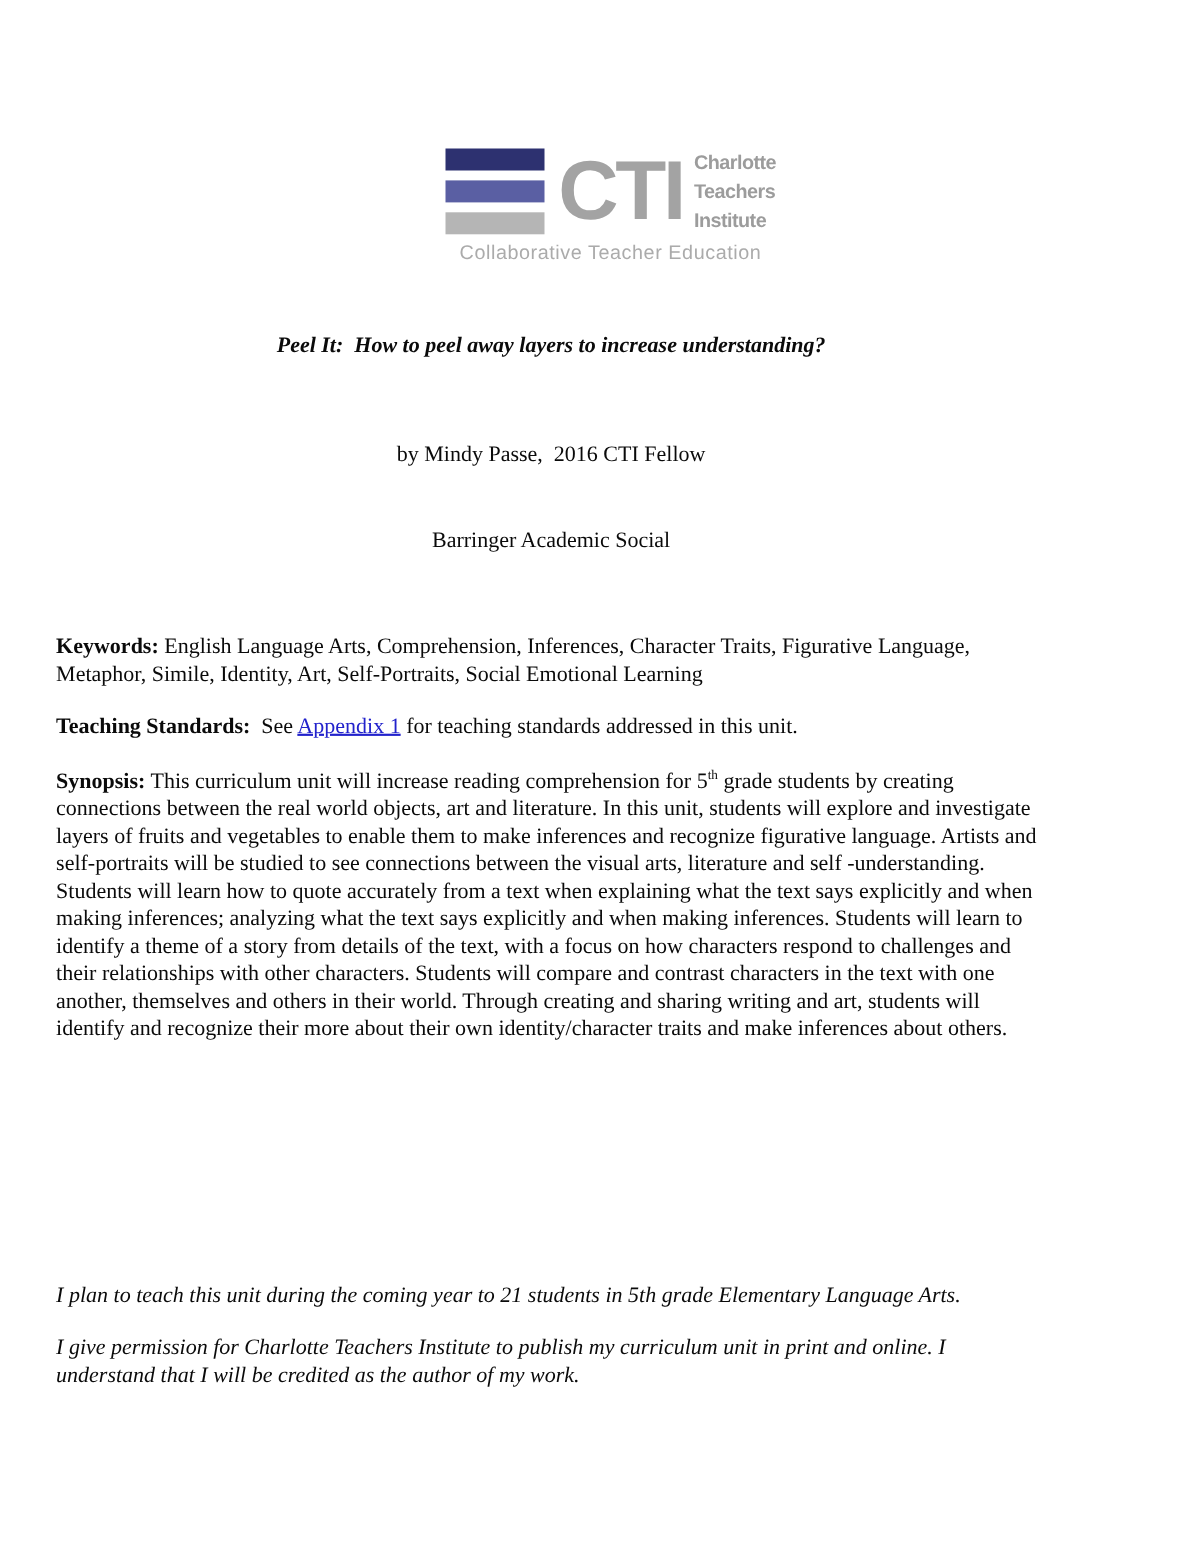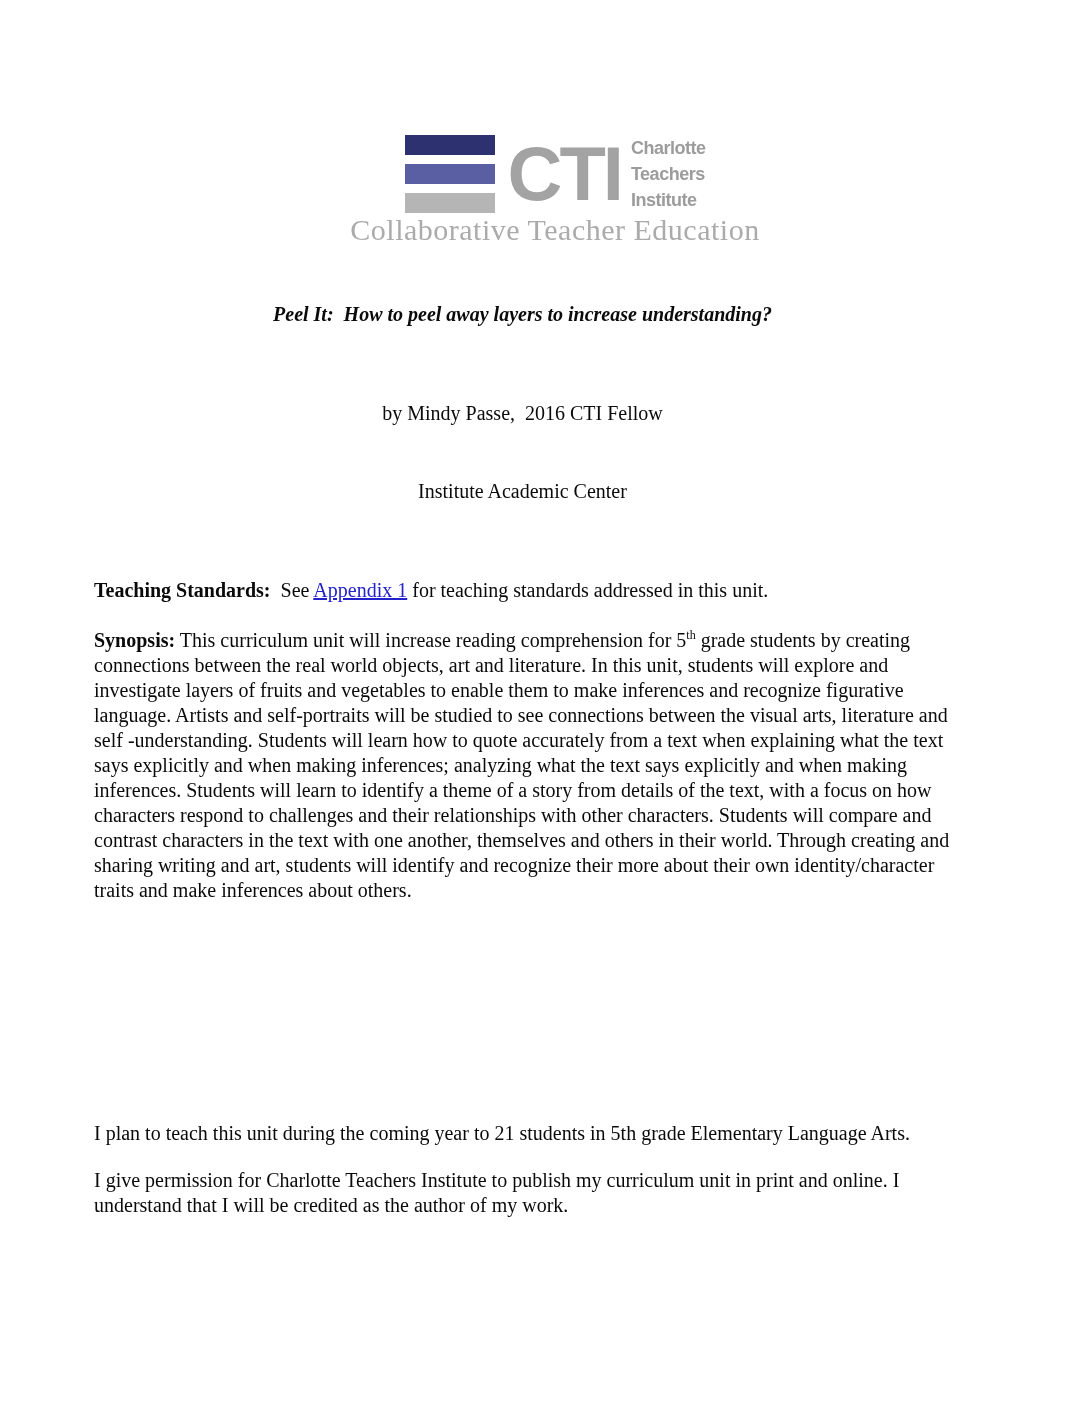--- a/index.html
+++ b/index.html
@@ -44,30 +44,30 @@
   }
   .org {
     font-family: "Liberation Sans", "DejaVu Sans", sans-serif;
     font-weight: bold;
     font-size: 18px;
     line-height: 26px;
     letter-spacing: -0.5px;
     color: #9c9c9c;
   }
   .tagline {
-    font-family: Liberation Serif, serif;
-    font-size: 30px;
+    font-family: Liberation Sans, sans-serif;
+    font-size: 18px;
     line-height: 25px;
     letter-spacing: 0.5px;
     color: #ababab;
     margin-top: 4px;
   }
   
   .content {
-    padding: 0 125px 0 94px;
+    padding: 0 125px 0 51px;
     font-size: 20px;
   }
   .title {
     margin-top: 60px;
     text-align: center;
     font-weight: bold;
     font-style: italic;
     line-height: 25px;
     white-space: pre-wrap;
   }
@@ -81,21 +81,21 @@
     margin-top: 24px;
     text-align: center;
     line-height: 26px;
   }
   .para { line-height: 25px; text-align: left; }
   .keywords  { margin-top: 20px; }
   .standards { margin-top: 22px; white-space: pre-wrap; font-family: Liberation Serif, serif; }
   .synopsis  { margin-top: 25px; }
   .synopsis sup { font-size: 12px; line-height: 0; }
   .link { color: #2222cc; text-decoration: underline; cursor: pointer; }
-  .note { }
+  .note { font-style: italic; }
   .note1 { margin-top: 218px; }
   .note2 { margin-top: 22px; }
 </style>
 </head>
 <body>
 
 <div class="page">
 
   <div class="logo-wrap">
     <div class="logo-row">
@@ -113,24 +113,25 @@
     </div>
     <div class="tagline">Collaborative Teacher Education</div>
   </div>
 
   <div class="content">
 
     <div class="title">Peel It:  How to peel away layers to increase understanding?</div>
 
     <div class="byline">
       <div>by Mindy Passe,  2016 CTI Fellow</div>
-      <div>Institute Academic Center</div>
+      <div>Barringer Academic Social</div>
     </div>
 
 
+    <p class="para keywords"><b>Keywords:</b><span> English Language Arts, Comprehension, Inferences, Character Traits, Figurative Language, Metaphor, Simile, Identity, Art, Self-Portraits, Social Emotional Learning</span></p>
 
     <p class="para standards"><b>Teaching Standards:</b><span>  See </span><a class="link">Appendix 1</a><span> for teaching standards addressed in this unit.</span></p>
 
     <p class="para synopsis"><b>Synopsis:</b><span>  This curriculum unit will increase reading comprehension for 5</span><sup>th</sup><span> grade students by creating connections between the real world objects, art and literature. In this unit, students will explore and investigate layers of fruits and vegetables to enable them to make inferences and recognize figurative language. Artists and self-portraits will be studied to see connections between the visual arts, literature and self -understanding.  Students will learn how to quote accurately from a text when explaining what the text says explicitly and when making inferences; analyzing what the text says explicitly and when making inferences. Students will learn to identify a theme of a story from details of the text, with a focus on how characters respond to challenges and their relationships with other characters. Students will compare and contrast characters in the text with one another, themselves and others in their world.  Through creating and sharing writing and art, students will identify and recognize their more about their own identity/character traits and make inferences about others.</span></p>
 
     <p class="para note note1">I plan to teach this unit during the coming year to 21 students in 5th grade Elementary Language Arts.</p>
 
     <p class="para note note2">I give permission for Charlotte Teachers Institute to publish my curriculum unit in print and online. I understand that I will be credited as the author of my work.</p>
 
   </div>

